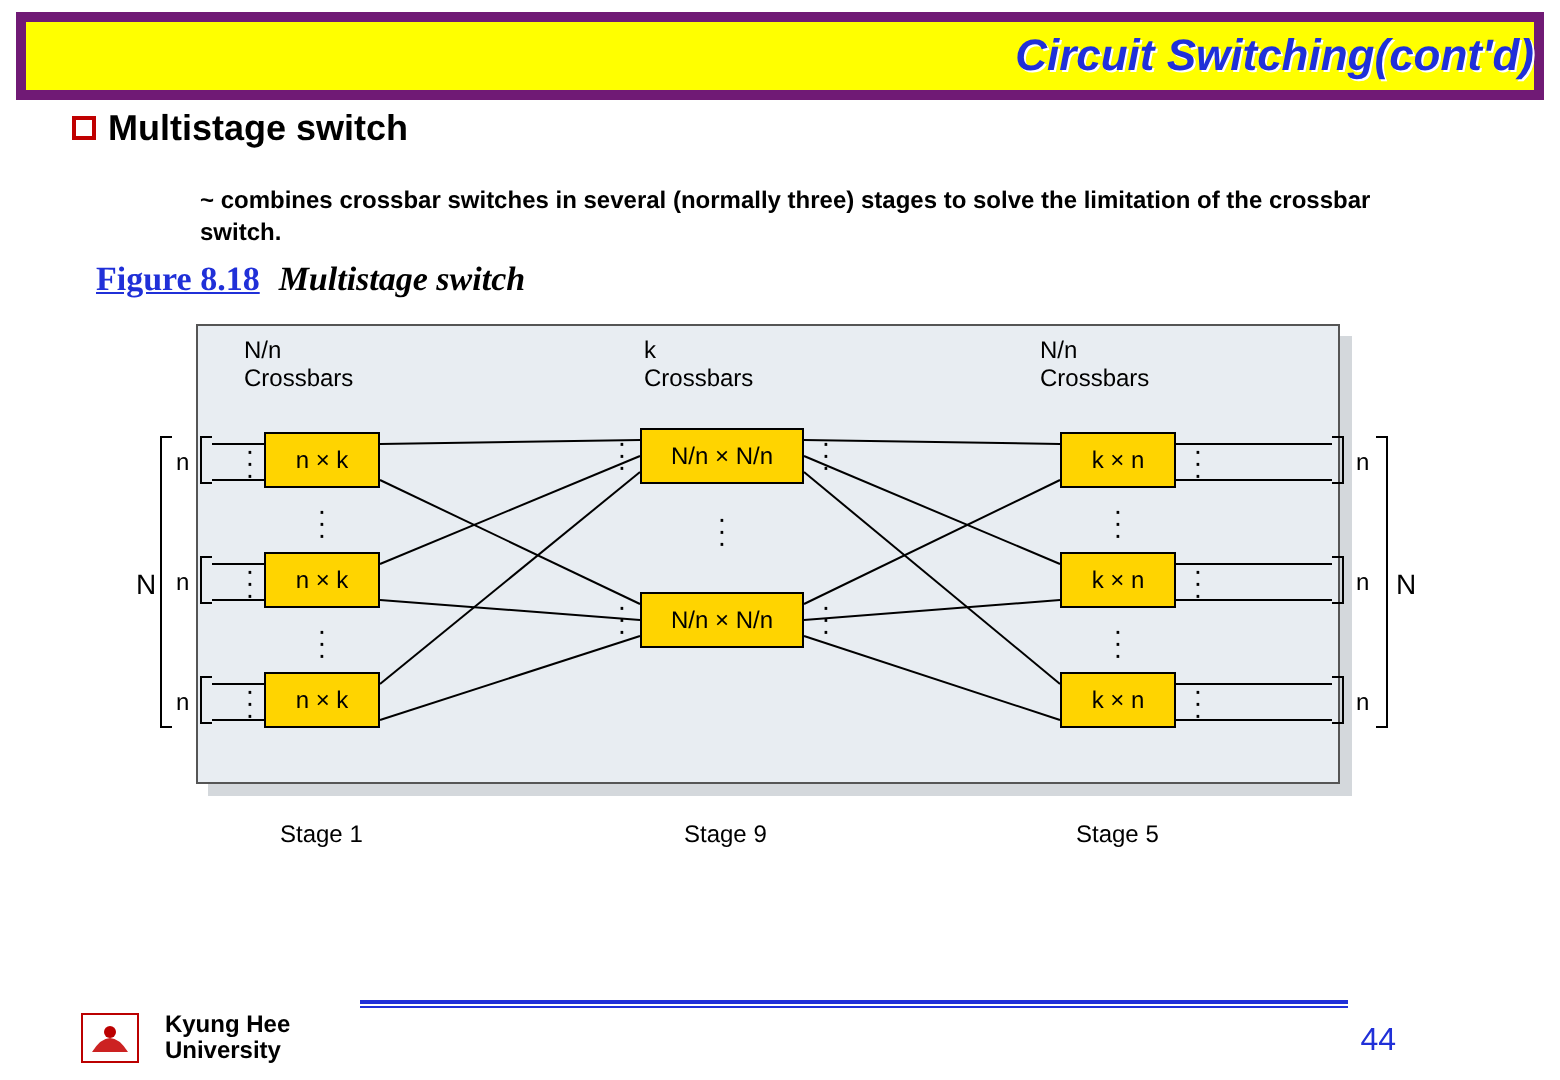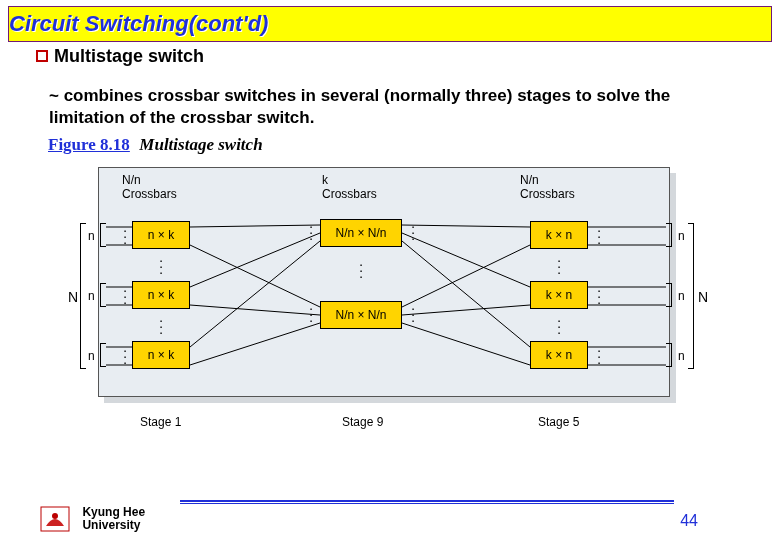--- a/index.html
+++ b/index.html
@@ -5,23 +5,23 @@
   * { margin: 0; padding: 0; box-sizing: border-box; }
   body {
     width: 780px; height: 540px;
     font-family: Arial, Helvetica, sans-serif;
     background: #fff;
     position: relative;
     overflow: hidden;
   }
   .title-bar {
     background: #ffff00;
-    border: 1px solid #701a75;
+    border: 5px solid #701a75;
     padding: 4px 0;
-    text-align: left;
+    text-align: right;
     margin: 6px 8px 0 8px;
   }
   .title-text {
     color: #2030d8;
     font-weight: bold;
     font-size: 22px;
     font-style: italic;
     text-shadow: 1px 1px 0 #fff;
   }
   .bullet-line {
@@ -31,22 +31,22 @@
     color: #000;
   }
   .bullet-sq {
     display: inline-block;
     width: 12px; height: 12px;
     border: 2px solid #c00000;
     margin-right: 6px;
     vertical-align: baseline;
   }
   .desc {
-    margin: 18px 60px 0 49px;
-    font-size: 17px;
+    margin: 18px 60px 0 100px;
+    font-size: 12px;
     font-weight: bold;
     color: #000;
     line-height: 1.3;
   }
   .fig-caption {
     margin: 6px 0 0 48px;
     font-size: 17px;
   }
   .fig-caption .fn {
     font-family: "Times New Roman", serif;

